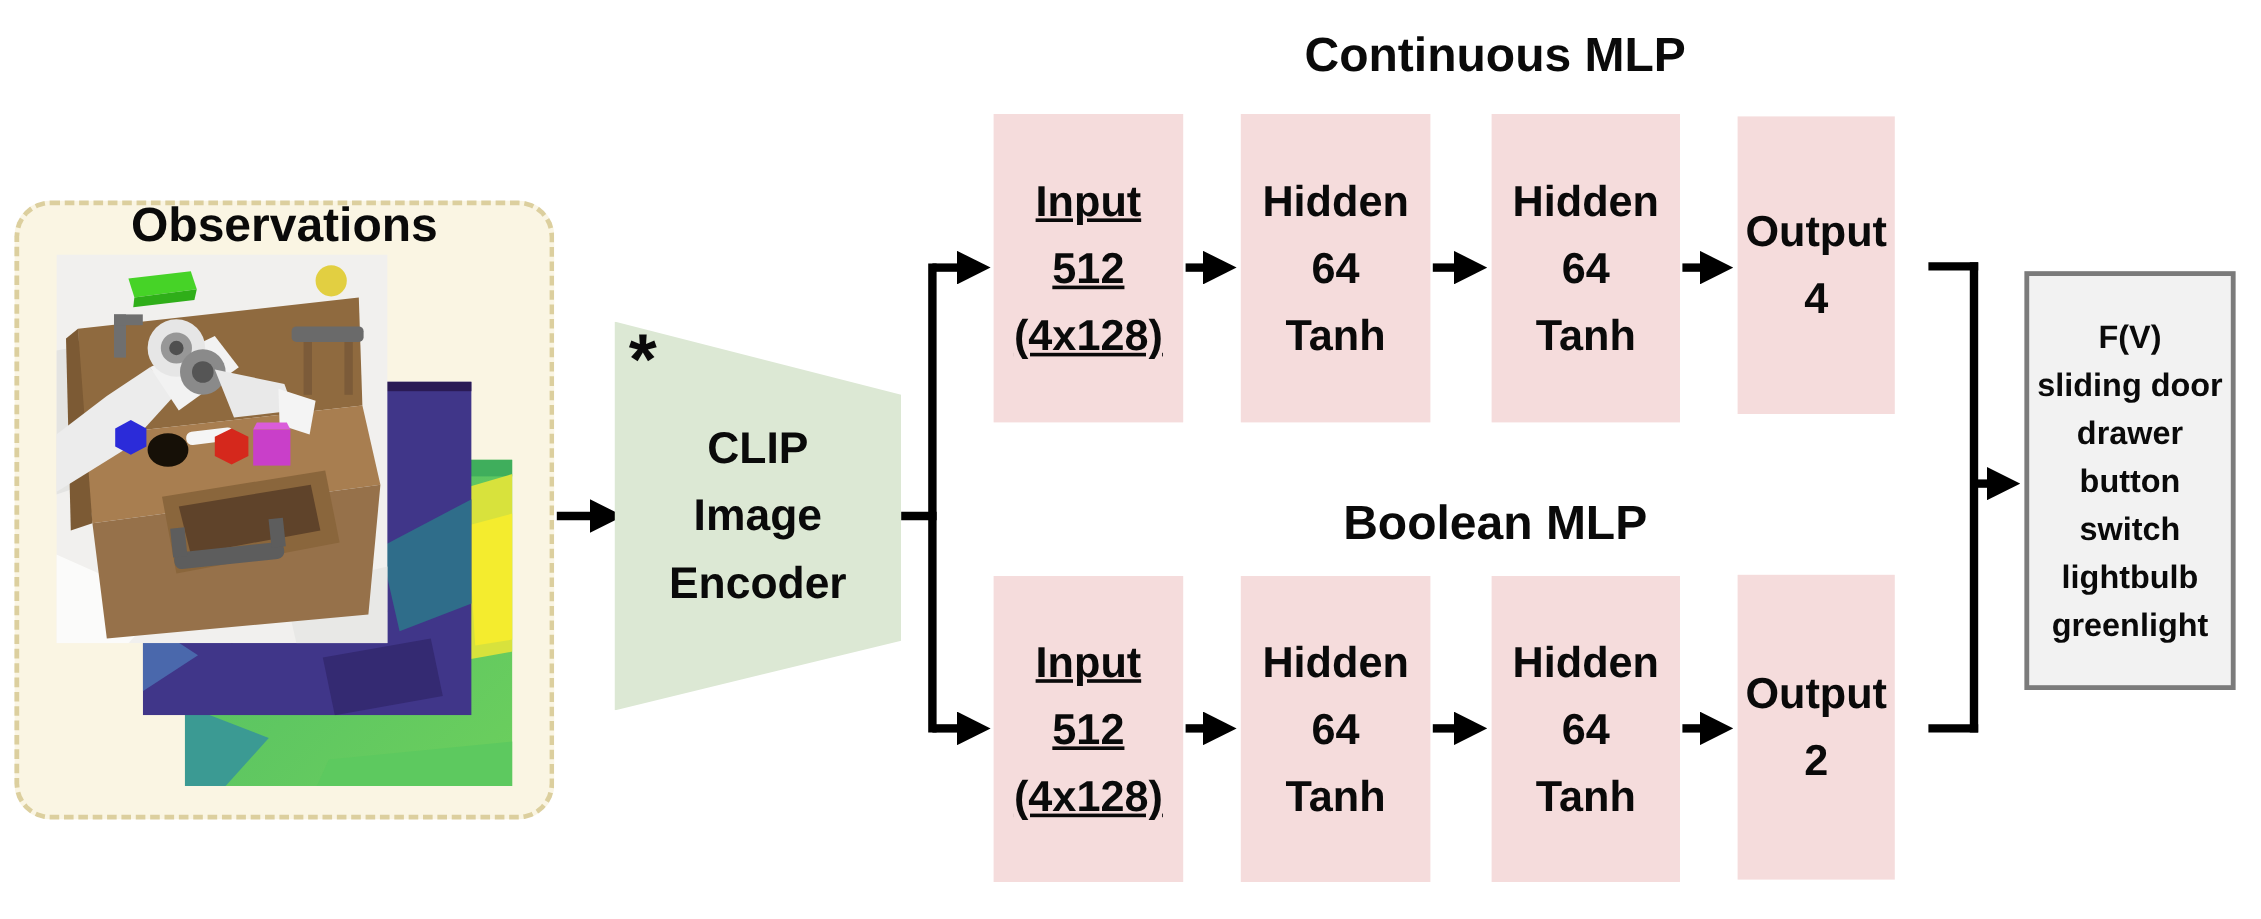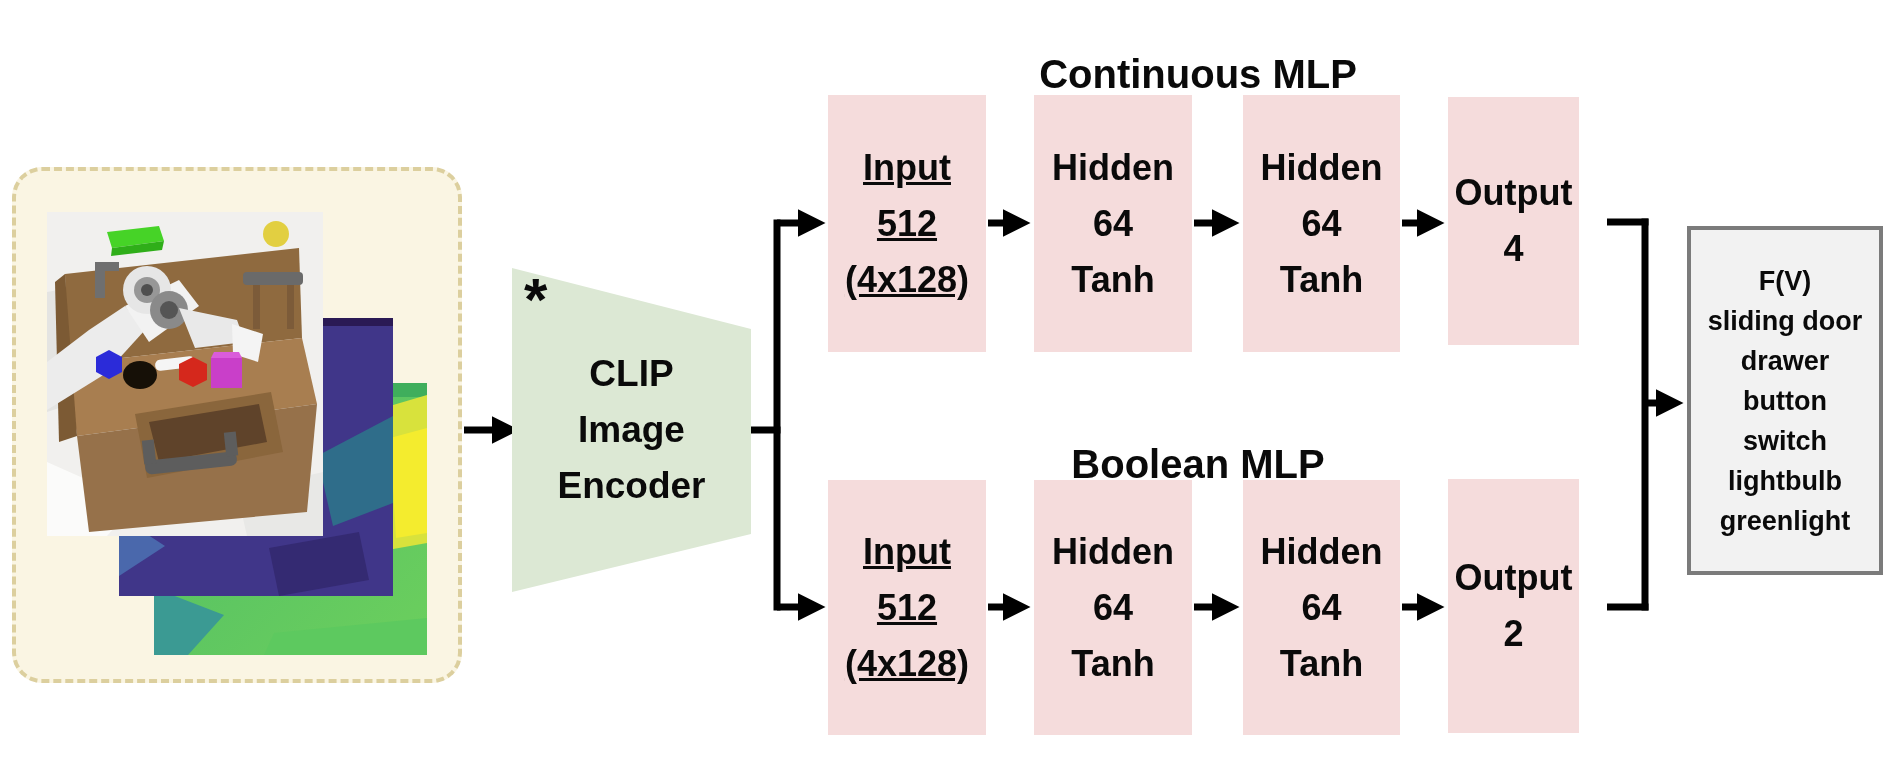--- a/index.html
+++ b/index.html
@@ -30,39 +30,39 @@
   .encoder{
     left:512px;top:268px;width:239px;height:324px;background:var(--encoder-fill);
     clip-path:polygon(0% 0%,100% 18.8%,100% 82.1%,0% 100%);
   }
   .encoder-label{
     left:512px;top:268px;width:239px;height:324px;display:flex;align-items:center;
     justify-content:center;text-align:center;font-size:37px;line-height:56px;white-space:pre-line;
   }
   .encoder-asterisk{left:524px;top:270px;font-size:60px;line-height:60px;}
   
-  .mlp-title{width:780px;left:808px;text-align:center;font-size:40px;line-height:44px;margin-top:28px;}
+  .mlp-title{width:780px;left:856px;text-align:center;font-size:40px;line-height:44px;}
   .title-continuous{top:24px;}
   .title-boolean{top:414px;}
   
   .layer{
     background:var(--layer-box);display:flex;align-items:center;justify-content:center;
     text-align:center;font-size:36px;line-height:56px;white-space:pre-line;
   }
   .r1{top:95px;height:257px;}
   .r2{top:480px;height:255px;}
   .c1{left:828px;width:158px;text-decoration:underline;}
   .c2{left:1034px;width:158px;}
   .c3{left:1243px;width:157px;}
   .c4{left:1448px;width:131px;}
   .out4{top:97px;height:248px;}
   .out2{top:479px;height:254px;}
   
   .fv-box{
-    left:1687px;top:226px;width:196px;height:349px;background:var(--output-box-bg);
+    left:1687px;top:226px;width:176px;height:349px;background:var(--output-box-bg);
     border:4px solid var(--output-box-border);box-sizing:border-box;display:flex;
     align-items:center;justify-content:center;text-align:center;font-size:27px;
     line-height:40px;white-space:pre-line;
   }
   
   .wires{left:0;top:0;pointer-events:none;}
 </style>
 </head>
 <body>
 
@@ -93,20 +93,21 @@
       <line x1="1402" y1="607" x2="1420" y2="607" marker-end="url(#ah)"></line>
 
       <path d="M1607 222 H1648.5"></path>
       <path d="M1607 607 H1648.5"></path>
       <path d="M1645 218.5 V610.5"></path>
       <line x1="1645" y1="403" x2="1659" y2="403" marker-end="url(#ah)"></line>
     </g>
   </svg>
 
   <div class="abs obs-panel"></div>
+  <div class="abs obs-title">Observations</div>
 
   <svg class="obs-img img-back" width="273" height="272" viewBox="0 0 273 272">
     <defs>
       <linearGradient id="grn" x1="0" y1="0" x2="1" y2="1">
         <stop offset="0" stop-color="#4fbd66"></stop>
         <stop offset="1" stop-color="#6ccf5d"></stop>
       </linearGradient>
     </defs>
     <rect width="273" height="272" fill="url(#grn)"></rect>
     <rect width="273" height="14" fill="#3fae5c"></rect>

